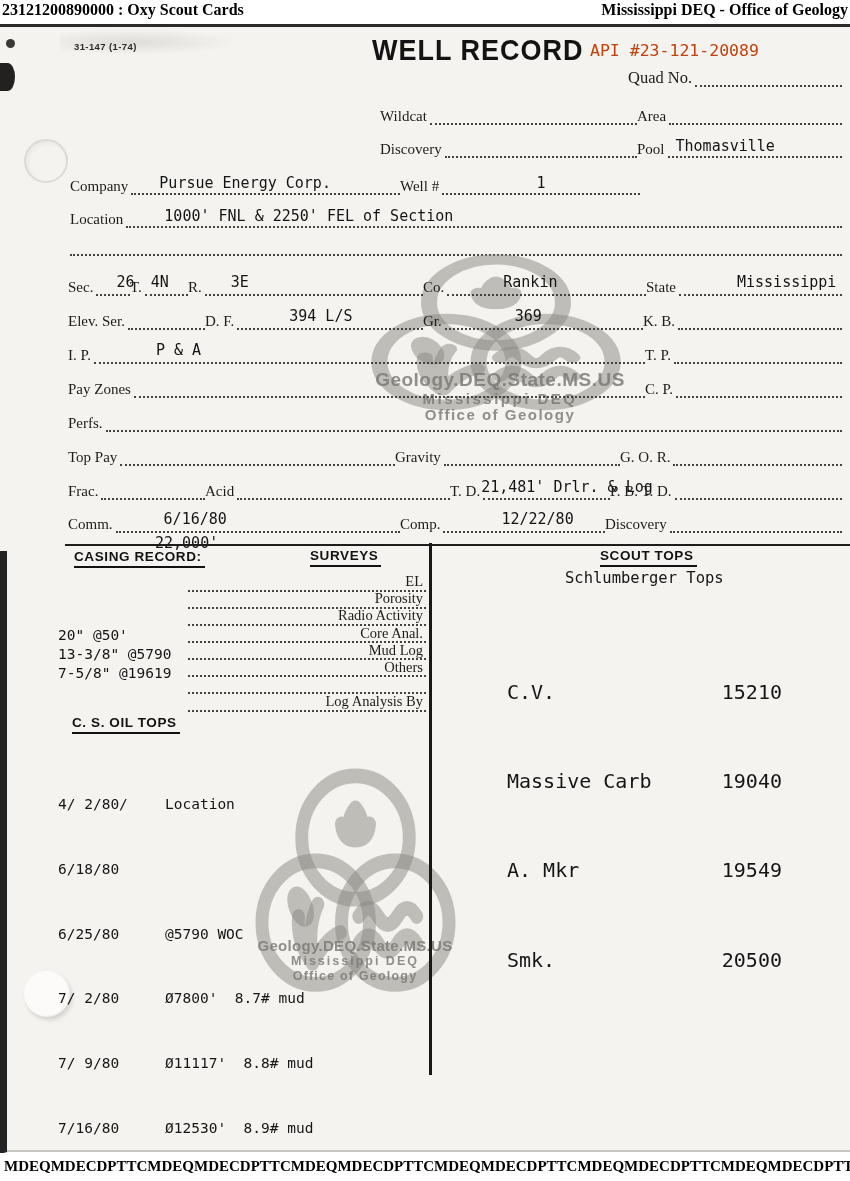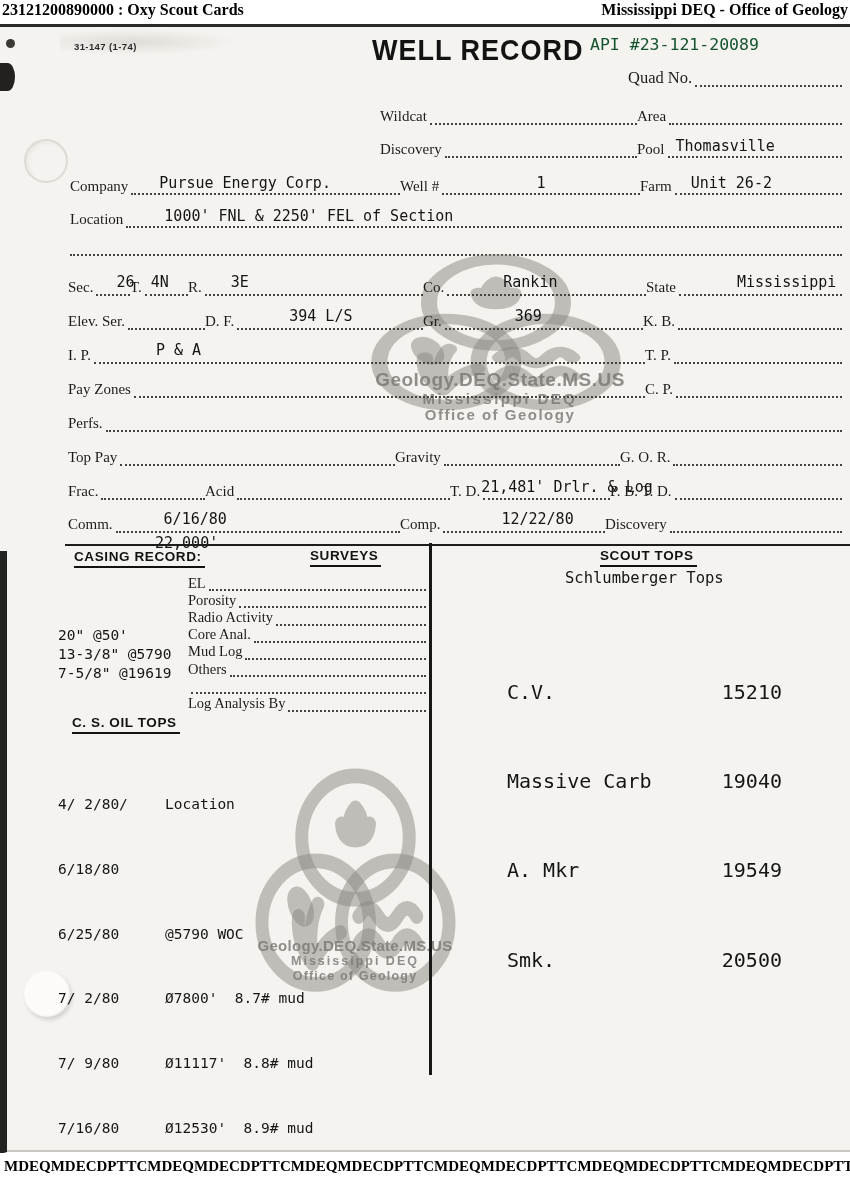--- a/index.html
+++ b/index.html
@@ -28,21 +28,21 @@
   .blob1 { position:absolute; left:0; top:36px; width:15px; height:28px; background:#22211f; border-radius:0 60% 60% 0; }
   .blob2 { position:absolute; left:6px; top:12px; width:9px; height:9px; background:#3a3935; border-radius:50%; }
   .crinkle { position:absolute; left:60px; top:2px; width:180px; height:26px;
              background:radial-gradient(ellipse at 40% 50%, rgba(120,118,112,.18), rgba(120,118,112,0) 70%); }
 
   
   .form-no { position:absolute; left:74px; top:14px; font:bold 9.5px "Liberation Sans", sans-serif;
              letter-spacing:.4px; color:#2c2b29; }
   .title { position:absolute; left:372px; top:6px; font:bold 27px "Liberation Sans", sans-serif;
            letter-spacing:1px; color:#131313; transform:scaleY(1.12); transform-origin:top left; white-space:pre; }
-  .api { position:absolute; left:590px; top:8px; font:16.5px "DejaVu Sans Mono", monospace; color:#14532d; white-space:pre; }
+  .api { position:absolute; left:590px; top:14px; font:16.5px "DejaVu Sans Mono", monospace; color:#c2410c; white-space:pre; }
 
   
   .fld { position:absolute; height:22px; display:flex; align-items:flex-end; z-index:2; }
   .lbl { font:15px "Liberation Serif", serif; color:#1d1c1a; white-space:pre; padding:0 3px 1px 0; line-height:1; }
   .lbl.big { font-size:16.5px; }
   .fill { flex:1; align-self:stretch; border-bottom:2px dotted #45433f; position:relative; }
   .fill.blank { position:absolute; height:22px; }
   .val { position:absolute; bottom:1px; font:15px "DejaVu Sans Mono", monospace; color:#141414; white-space:pre; }
   .val.ctr { left:50%; transform:translateX(-50%); }
 
@@ -53,21 +53,21 @@
 
   
   .shead { position:absolute; font:bold 13.5px "Liberation Sans", sans-serif; letter-spacing:.6px;
            color:#121212; border-bottom:2px solid #121212; padding:0 3px 2px 0; z-index:2; white-space:pre; }
 
   .mono { font-family:"DejaVu Sans Mono", monospace; color:#151515; white-space:pre; }
 
   .casing-list { position:absolute; left:58px; top:542px; font-size:14.5px; line-height:19px; z-index:2; }
 
   .survey-list { position:absolute; left:188px; top:547px; width:238px; z-index:2; }
-  .survey-row { display:flex; align-items:flex-end; height:17.2px; }
+  .survey-row { display:flex; align-items:flex-end; height:17.2px;flex-direction:column; }
   .survey-row .lbl { font-size:14.5px; }
   .survey-row .fill { border-bottom-width:2px; }
 
   .scout-sub { position:absolute; left:565px; top:542px; font-size:15.5px; z-index:2; }
   .scout-rows { position:absolute; left:507px; top:561px; width:275px; font-size:20px; z-index:2; }
   .scout-row { display:flex; justify-content:space-between; line-height:17.2px; }
 
   .oil-rows { position:absolute; left:58px; top:705px; width:372px; font-size:14.5px; z-index:2; }
   .oil-row { display:flex; line-height:16.75px; }
   .oil-date { width:107px; }
@@ -168,26 +168,20 @@
         <span class="fill">
           <span class="val" style="left:28px">Pursue Energy Corp.</span>
         </span>
     </div>
     <div class="fld" style="left:400px;top:146px;width:240px">
       <span class="lbl">Well #</span>
         <span class="fill">
           <span class="val ctr">1</span>
         </span>
     </div>
-    <div class="fld" style="left:640px;top:146px;width:202px">
-      <span class="lbl">Farm</span>
-        <span class="fill">
-          <span class="val" style="left:16px">Unit 26-2</span>
-        </span>
-    </div>
 
     <div class="fld" style="left:70px;top:179px;width:772px">
       <span class="lbl">Location</span>
         <span class="fill">
           <span class="val" style="left:38px">1000' FNL &amp; 2250' FEL of Section</span>
         </span>
     </div>
 
     <div class="fill blank" style="left:70px;top:207px;width:772px"></div>
 

